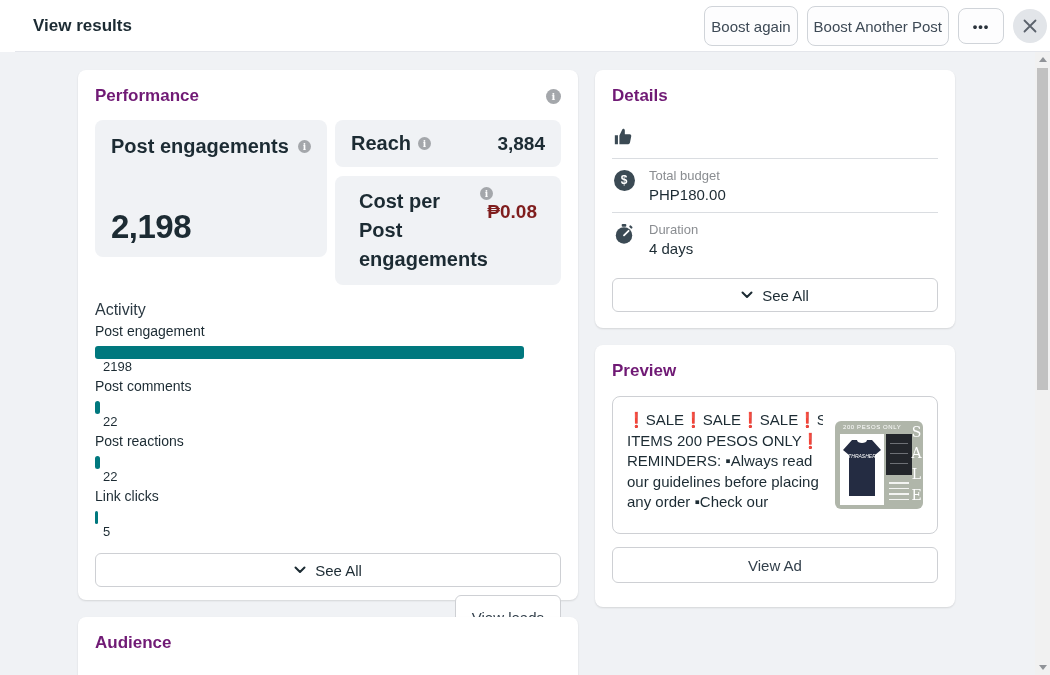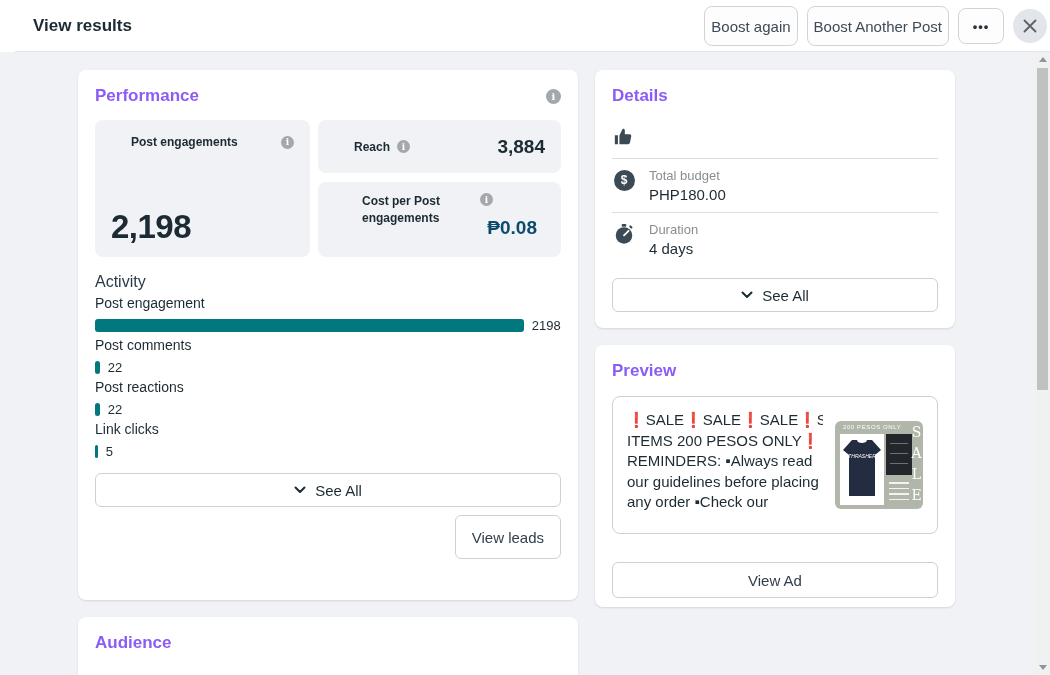--- a/index.html
+++ b/index.html
@@ -12,54 +12,54 @@
   .header-actions { position:absolute; right:18px; top:0; height:52px; display:flex; align-items:center; gap:9px; }
   .btn-outline { height:40px; padding:0 6px; background:#fdfdfe; border:1px solid #d0d4d9; border-radius:8px;
                  font-size:15px; color:#3e4a56; font-family:inherit; display:flex; align-items:center; cursor:pointer; }
   .btn-more { height:36px; width:46px; padding:0; justify-content:center; letter-spacing:1px; font-size:13px; font-weight:700; color:#2b333c; }
   .btn-close { width:34px; height:34px; border-radius:50%; background:#e2e5e9; border:none; display:flex;
                align-items:center; justify-content:center; cursor:pointer; }
 
   
   .content { position:absolute; top:52px; left:0; width:1035px; height:623px; background:#f0f2f5; overflow:hidden; }
   .card { position:absolute; background:#fff; border-radius:8px; box-shadow:0 1px 2px rgba(0,0,0,.12); padding:16px 17px; }
-  .card-title { font-size:17px; font-weight:700; color:#8b5cf6; }
+  .card-title { font-size:17px; font-weight:700; color:#701a75; }
   .card-head { display:flex; justify-content:space-between; align-items:center; }
 
   .perf-card { left:78px; top:18px; width:500px; height:530px; }
   .audience-card { left:78px; top:565px; width:500px; height:130px; }
   .details-card { left:595px; top:18px; width:360px; height:258px; }
   .preview-card { left:595px; top:293px; width:360px; height:262px; }
 
   
   .info { width:15px; height:15px; border-radius:50%; background:#a4a7ab; color:#fff; font-size:10px; font-weight:700;
           display:inline-flex; align-items:center; justify-content:center; flex:none;
           font-family:"DejaVu Serif",serif; cursor:pointer; }
   .info.sm { width:13px; height:13px; font-size:9px; }
 
   
   .tiles { display:flex; gap:8px; margin-top:14px; }
   .tile { background:#f0f2f5; border-radius:8px; }
   .tile-main { width:232px; height:137px; padding:15px 16px; position:relative; }
-  .tile-label { font-size:12px; font-weight:700; color:#1c2b33;margin-left:20px; }
+  .tile-label { font-size:20px; font-weight:700; color:#1c2b33; }
   .big-value { position:absolute; left:16px; bottom:11px; font-size:33px; font-weight:700; color:#1c2b33; letter-spacing:-.5px; }
   .tile-col { flex:1; display:flex; flex-direction:column; gap:9px; }
-  .tile-reach { height:53px; display:flex; align-items:center; gap:7px; padding:0 16px; }
+  .tile-reach { height:47px; display:flex; align-items:center; gap:7px; padding:0 16px; }
   .tile-reach .val { margin-left:auto; font-size:19px; font-weight:700; color:#1c2b33; }
   .tile-cost { flex:1; display:flex; justify-content:space-between; padding:11px 24px; }
   .tile-cost .lbl { width:118px; line-height:1.45; }
   .cost-right { display:flex; flex-direction:column; align-items:flex-end; }
   .cost-right .info { margin-right:44px; }
-  .cost-right .val { font-size:19px; font-weight:700; color:#0c4a6e; margin-top:11px; }
+  .cost-right .val { font-size:19px; font-weight:700; color:#7f1d1d; margin-top:1px; }
 
   
   .activity-title { margin-top:16px; font-size:16px; color:#2c3a44; }
   .act-row { margin-top:4px; }
   .act-label { font-size:14px; color:#1c2b33; margin-bottom:7px; }
-  .act-bar-row { display:flex; align-items:center; }
+  .act-bar-row { display:flex; align-items:flex-start;flex-direction:column; }
   .act-bar { height:13px; background:#00787e; border-radius:3px; min-width:2px; }
   .act-val { margin-left:8px; font-size:13px; color:#1c2b33; }
 
   .see-all-btn { margin-top:14px; width:100%; height:34px; background:#fff; border:1px solid #ced0d4; border-radius:6px;
                  display:flex; align-items:center; justify-content:center; gap:9px; font-size:15px; color:#1c2b33;
                  font-family:inherit; cursor:pointer; }
   .view-leads-row { display:flex; justify-content:flex-end; margin-top:8px; }
   .view-leads-btn { height:44px; padding:0 16px; background:#fff; border:1px solid #ced0d4; border-radius:6px;
                     font-size:15px; color:#33404c; font-family:inherit; cursor:pointer; }
 
@@ -83,21 +83,21 @@
            position:relative; overflow:hidden; }
   .thumb-top { position:absolute; top:3px; left:8px; font-size:6px; letter-spacing:.6px; color:#fff; }
   .thumb-photo { position:absolute; left:5px; top:13px; width:44px; height:71px; background:#fff; }
   .thumb-dark { position:absolute; left:51px; top:13px; width:26px; height:41px; background:#23262b; }
   .thumb-dark i { display:block; height:1px; background:#6d7075; margin:9px 4px 0; }
   .thumb-note { position:absolute; left:51px; top:57px; width:26px; height:27px; }
   .thumb-note i { display:block; height:1.5px; background:rgba(255,255,255,.85); margin:4px 3px 0; }
   .thumb-sale { position:absolute; right:1px; top:1px; width:11px; font-family:"DejaVu Serif",serif;
                 font-size:14px; line-height:21px; color:#fff; word-break:break-all; text-align:center; }
 
-  .view-ad-btn { margin-top:28px; width:100%; height:36px; background:#fff; border:1px solid #ced0d4; border-radius:6px;
+  .view-ad-btn { margin-top:13px; width:100%; height:36px; background:#fff; border:1px solid #ced0d4; border-radius:6px;
                  font-size:15px; color:#33404c; font-family:inherit; cursor:pointer; }
 
   
   .scrollbar { position:absolute; top:52px; right:0; width:15px; height:623px; background:#f1f1f1; }
   .sb-btn { height:15px; display:flex; align-items:center; justify-content:center; cursor:pointer; }
   .tri-up { width:0; height:0; border-left:4px solid transparent; border-right:4px solid transparent; border-bottom:5px solid #909398; }
   .tri-down { width:0; height:0; border-left:4px solid transparent; border-right:4px solid transparent; border-top:5px solid #909398; }
   .sb-btn.bottom { position:absolute; bottom:0; left:0; right:0; }
   .sb-thumb { position:absolute; left:2px; right:2px; top:16px; height:322px; background:#c1c1c1; cursor:pointer; }
 

